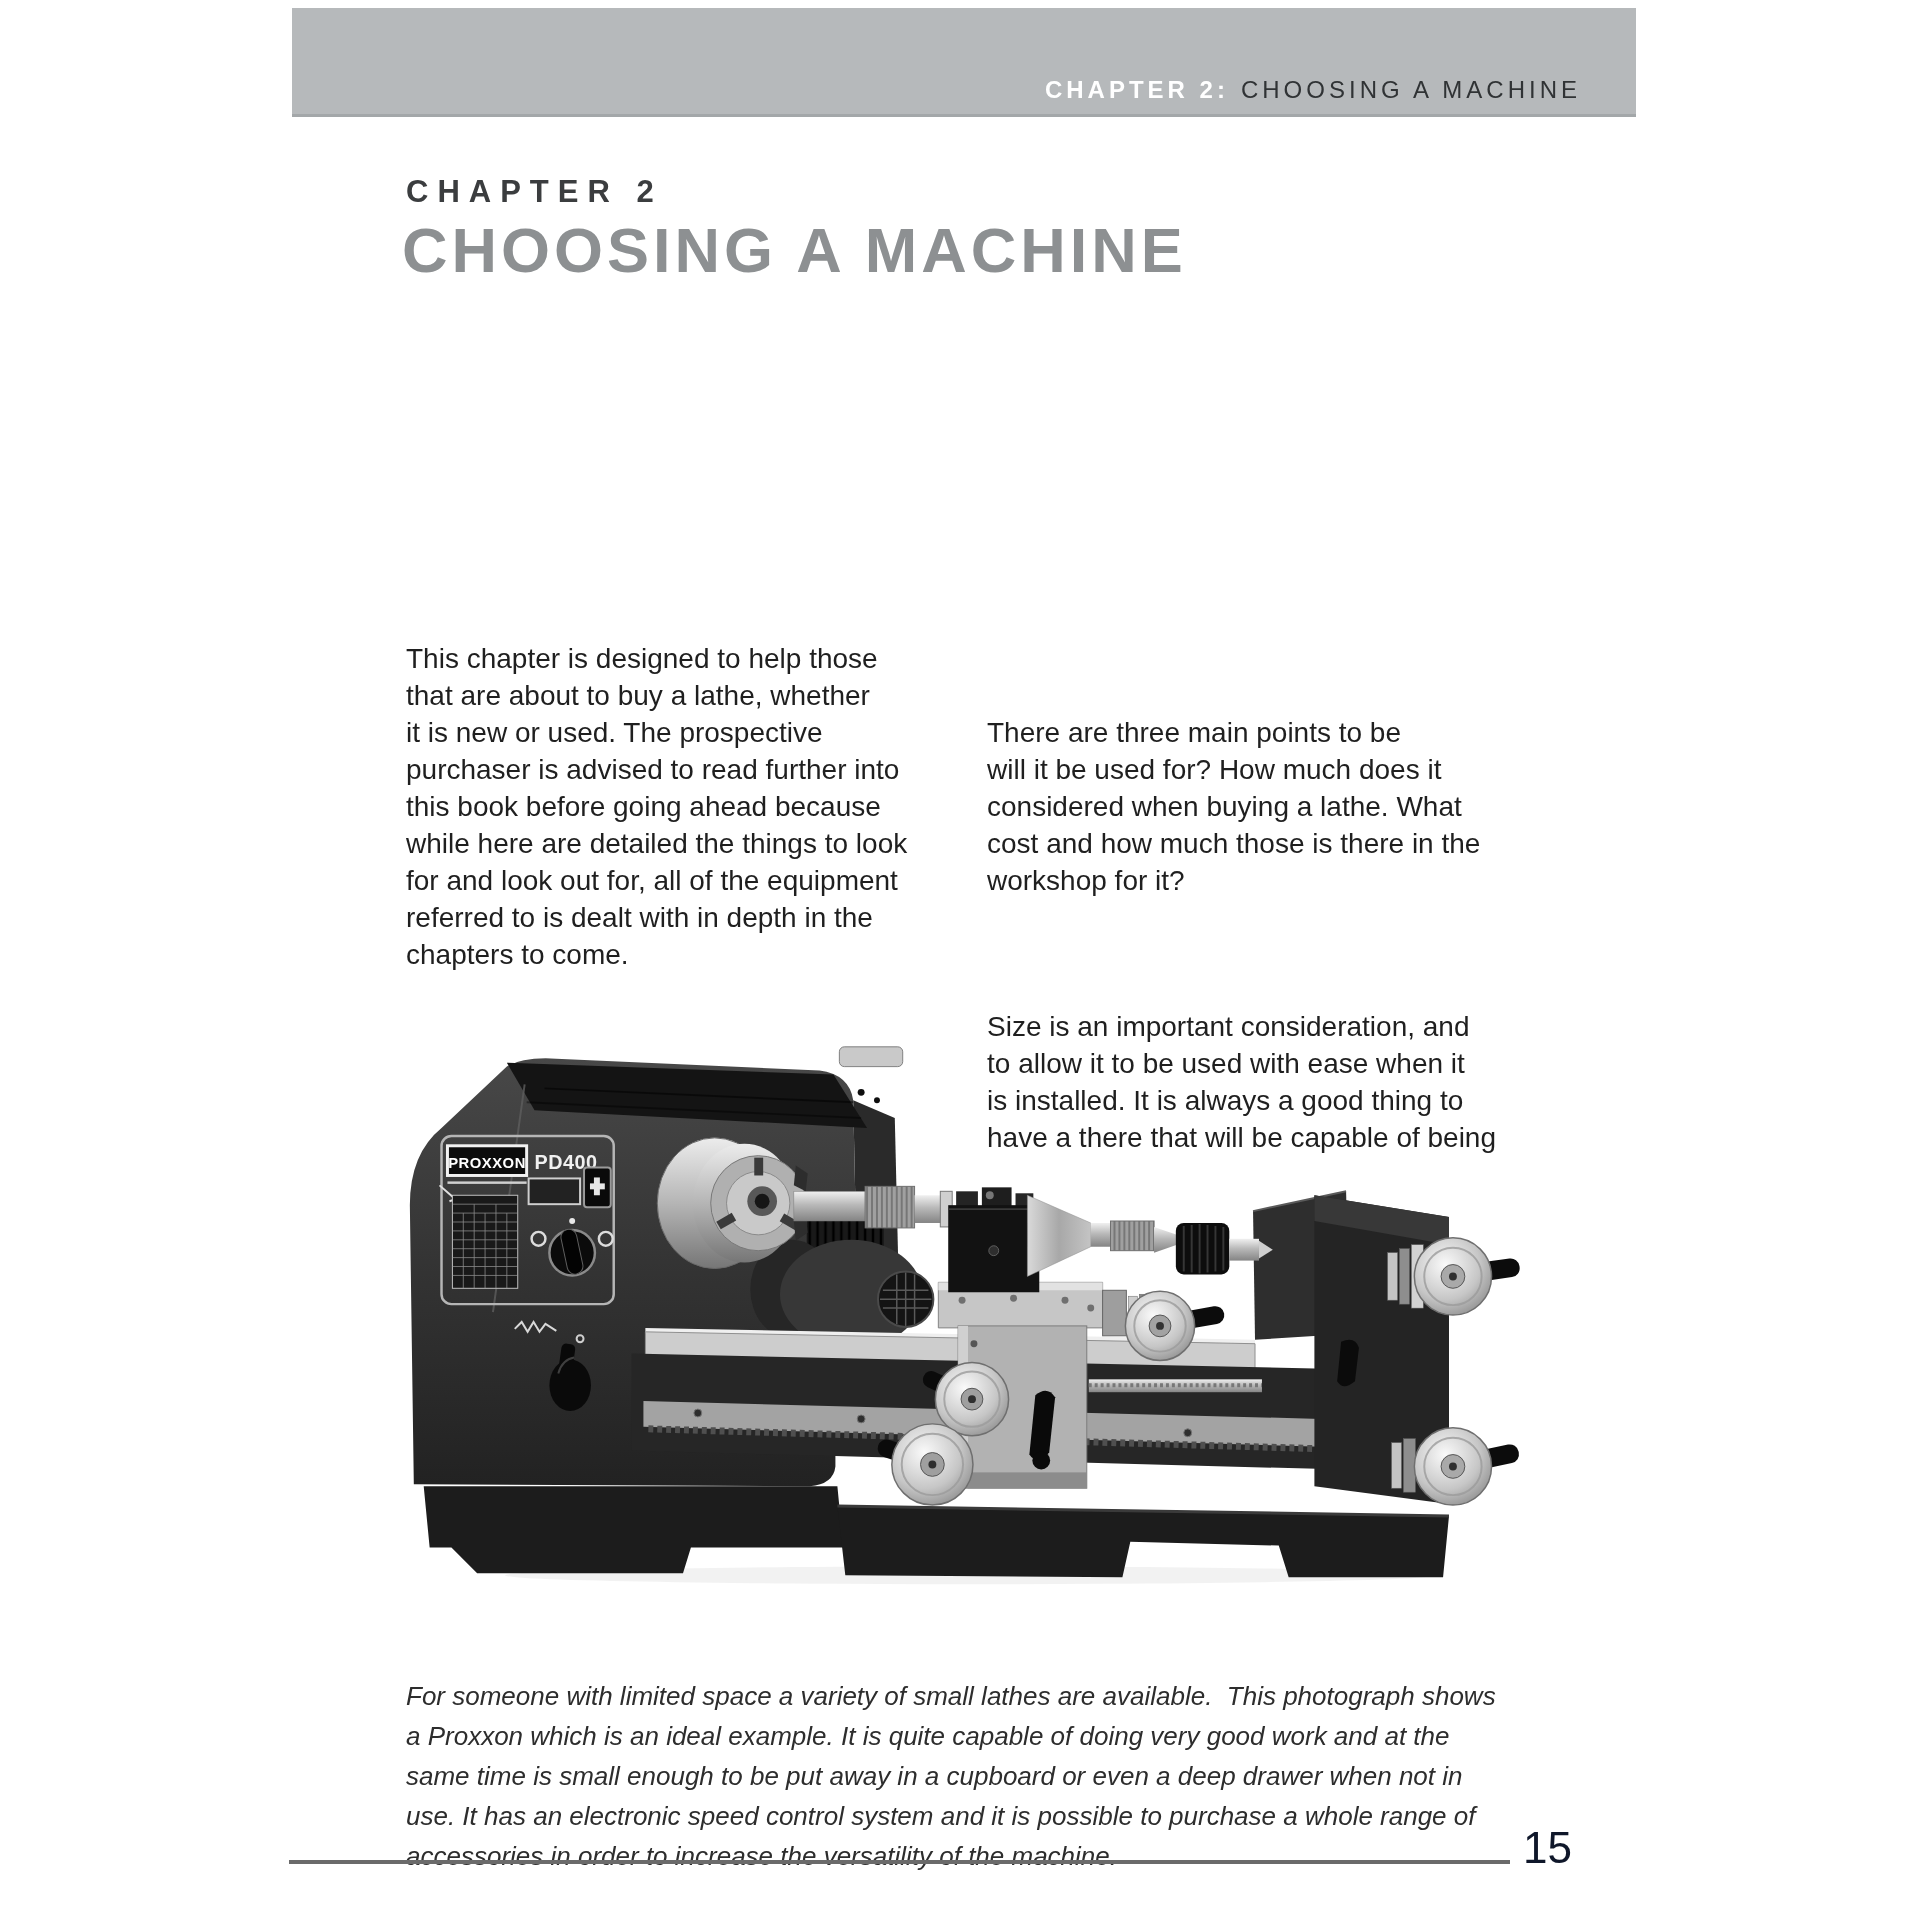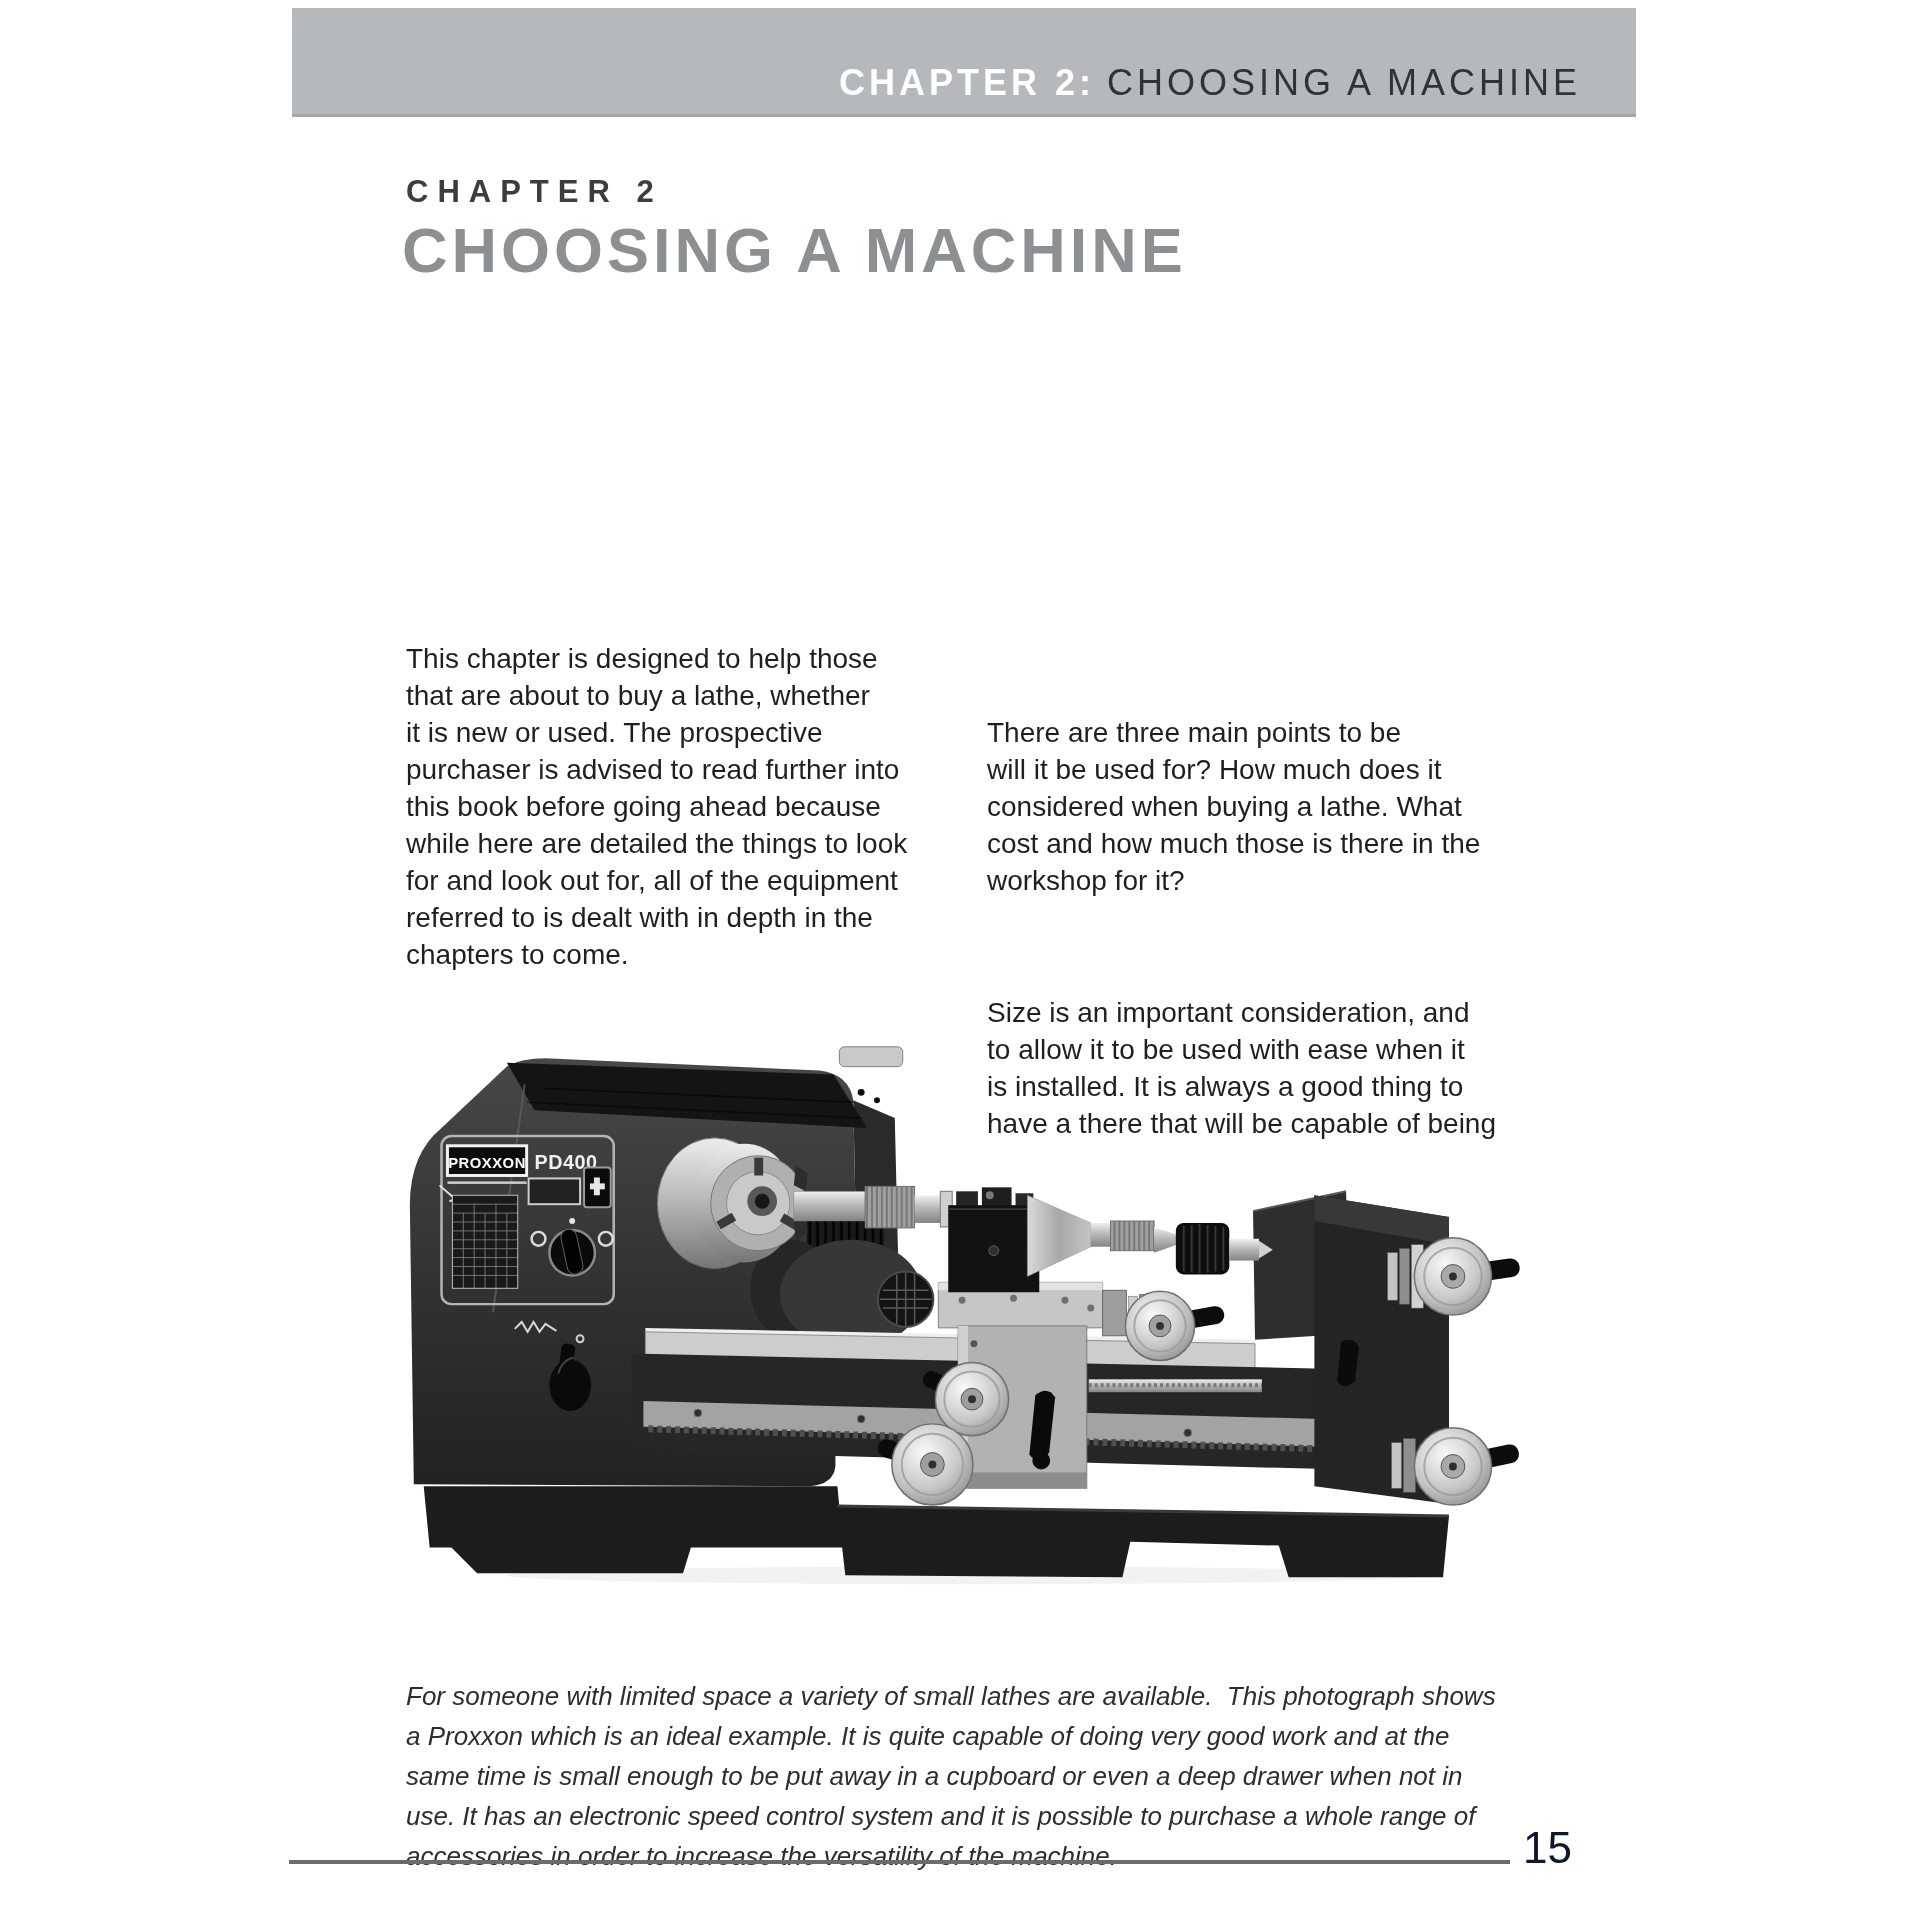--- a/index.html
+++ b/index.html
@@ -5,34 +5,34 @@
   html,body{margin:0;padding:0;background:#ffffff;}
   body{width:1927px;height:1927px;position:relative;overflow:hidden;
        font-family:"Liberation Sans", sans-serif;color:#1f1f1f;}
   .abs{position:absolute;}
 
   .chapbar{left:292px;top:8px;width:1344px;height:109px;
            background:var(--header_bar,#b6b9bb);
            border-bottom:3px solid #a3a7a9;
            display:flex;align-items:flex-end;justify-content:flex-end;
            box-sizing:border-box;padding:0 55px 10px 0;
-           font-size:36px;letter-spacing:4px;white-space:pre;}
+           font-size:24px;letter-spacing:4px;white-space:pre;}
   .chapbar .lbl{font-weight:bold;color:var(--header_label,#ffffff);}
   .chapbar .ttl{color:var(--header_title,#303335);margin-left:12px;}
 
   .kicker{left:406px;top:174px;font-size:31px;letter-spacing:9px;
           color:#3b3d3f;font-weight:bold;}
   .title{left:402px;top:214px;font-size:63px;letter-spacing:4px;
          color:var(--title_gray,#8d9092);font-weight:bold;margin:0;}
 
   .col{top:640px;font-size:28px;line-height:37px;color:var(--ink,#1f1f1f);
        white-space:pre;}
   .col-left{left:406px;}
   .col-right{left:987px;}
-  .para-gap{margin-top:21px;}
+  .para-gap{margin-top:35px;}
 
   .photo{left:396px;top:1045px;width:1148px;height:543px;}
 
   .caption{left:406px;top:1596px;font-size:26px;line-height:40px;
            font-style:italic;color:var(--caption_ink,#2d2d2d);white-space:pre;}
 
   .rule{left:289px;top:1860px;width:1221px;height:4px;
         background:var(--rule_gray,#6b6b6b);}
   .pagenum{left:1523px;top:1823px;width:69px;font-size:44px;
            color:#0f172a;text-align:left;}

